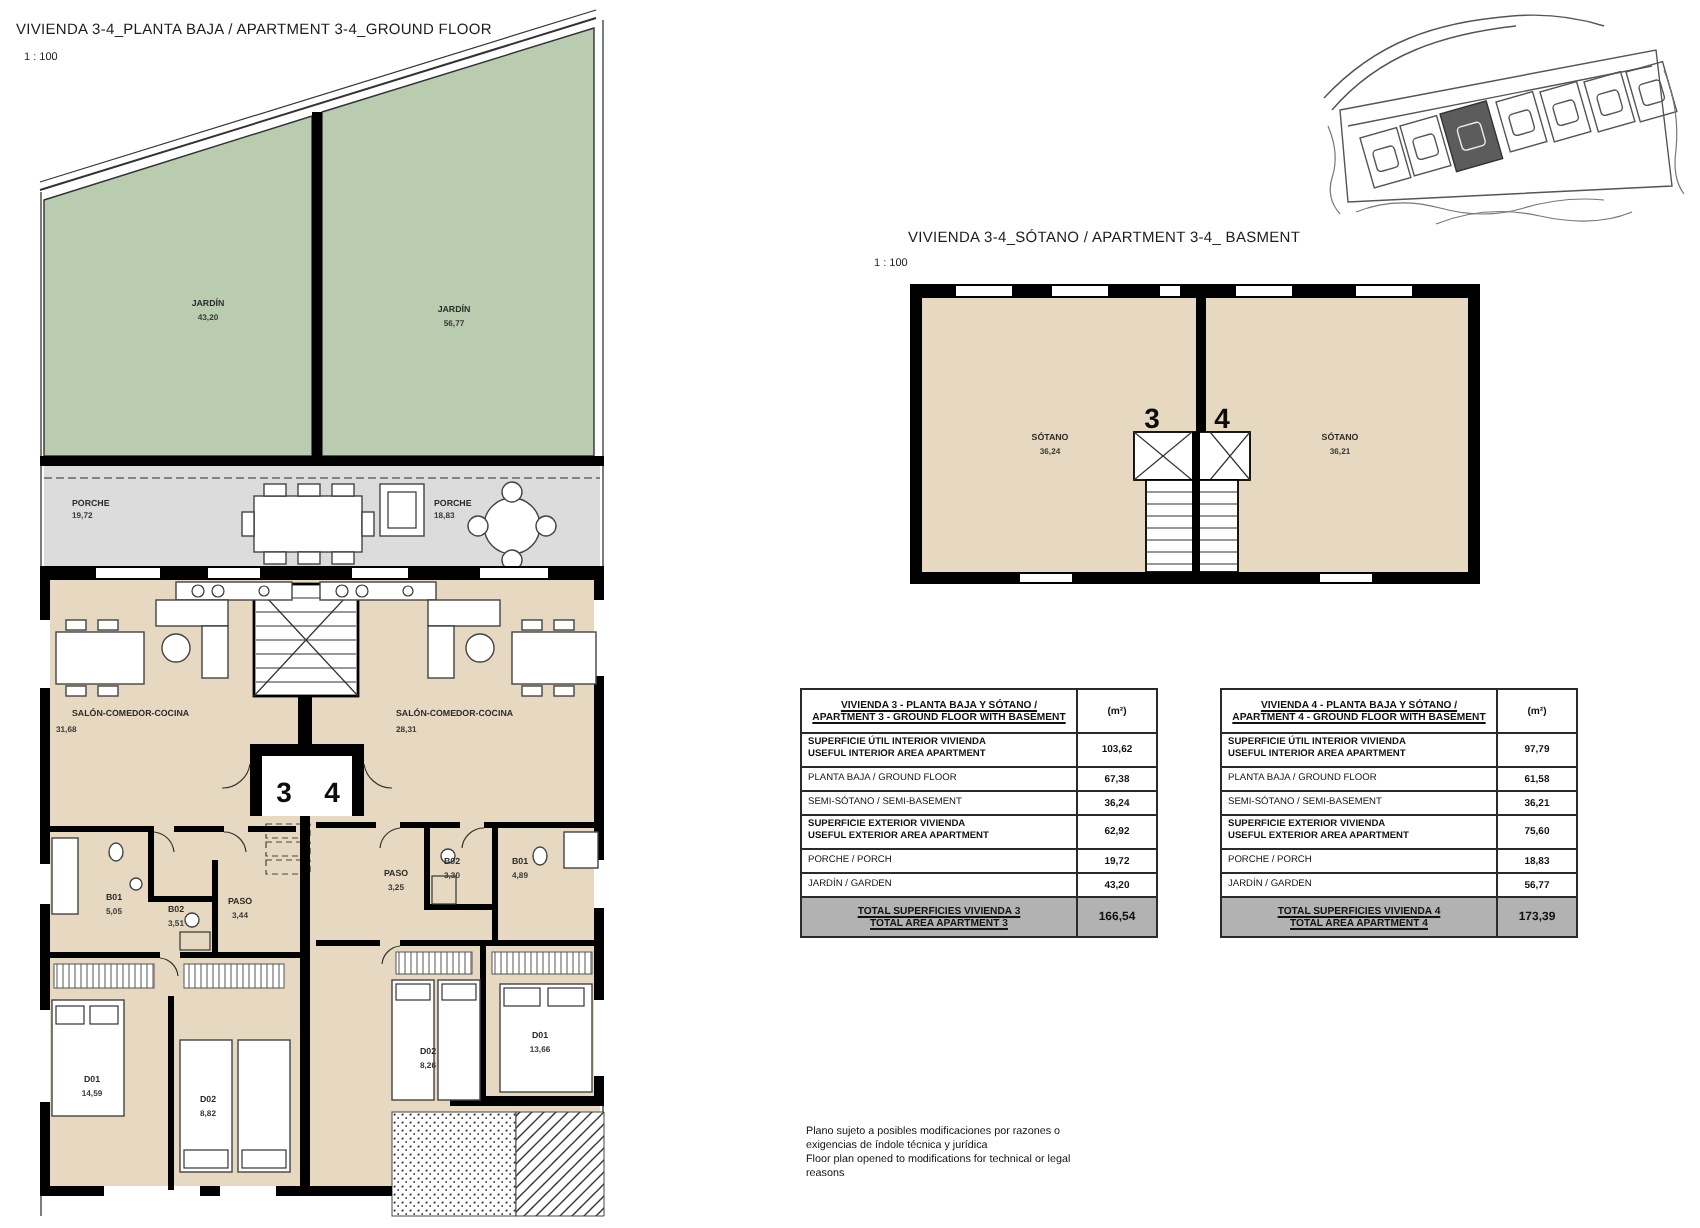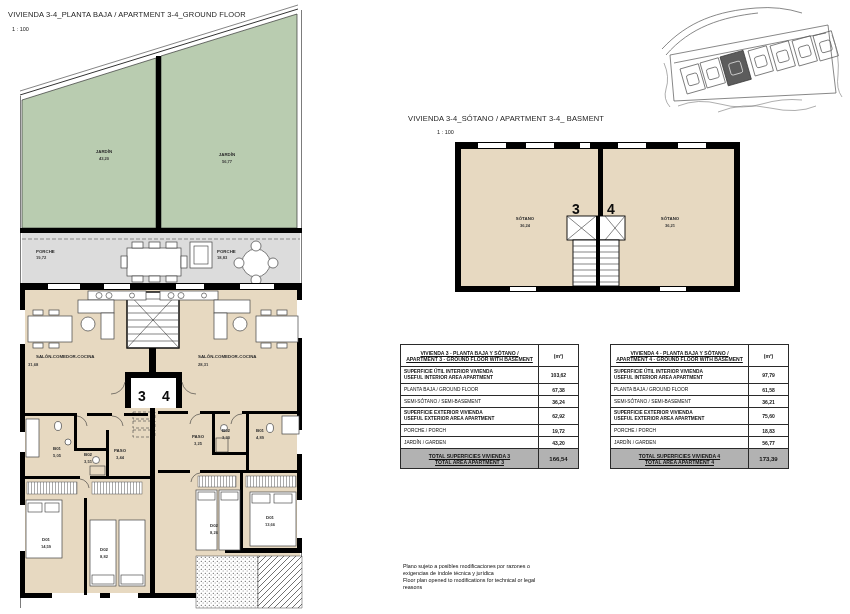--- a/index.html
+++ b/index.html
@@ -4,21 +4,21 @@
 <style>
   * { margin:0; padding:0; box-sizing:border-box; }
   html,body { width:850px; height:614px; }
   body { background:#fff; font-family:"Liberation Sans", sans-serif; position:relative; overflow:hidden; }
   .sheet { position:absolute; inset:0; background:#fff; }
   .abs { position:absolute; }
   .plan-title { font-size:7.5px; font-weight:normal; color:#1c1c1c; letter-spacing:.15px; white-space:nowrap; }
   .plan-scale { font-size:5.5px; color:#1c1c1c; }
   .gf-title { left:8px; top:10px; }
   .gf-scale { left:12px; top:26px; }
-  .bs-title { left:408px; top:114px; }
+  .bs-title { left:454px; top:114px; }
   .bs-scale { left:437px; top:129px; }
   svg { position:absolute; display:block; }
   .gf-svg { left:0; top:0; }
   .bs-svg { left:430px; top:130px; }
   .map-svg { left:660px; top:5px; }
   .rname { font-size:4.4px; font-weight:bold; fill:#2b2b2b; }
   .rarea { font-size:4.1px; font-weight:bold; fill:#3a3a3a; }
   .big-num { font-size:14px; font-weight:bold; fill:#0c0c0c; }
   .thin { stroke:#333; stroke-width:.6; fill:none; }
   .furn { fill:#fff; stroke:#444; stroke-width:.7; }

